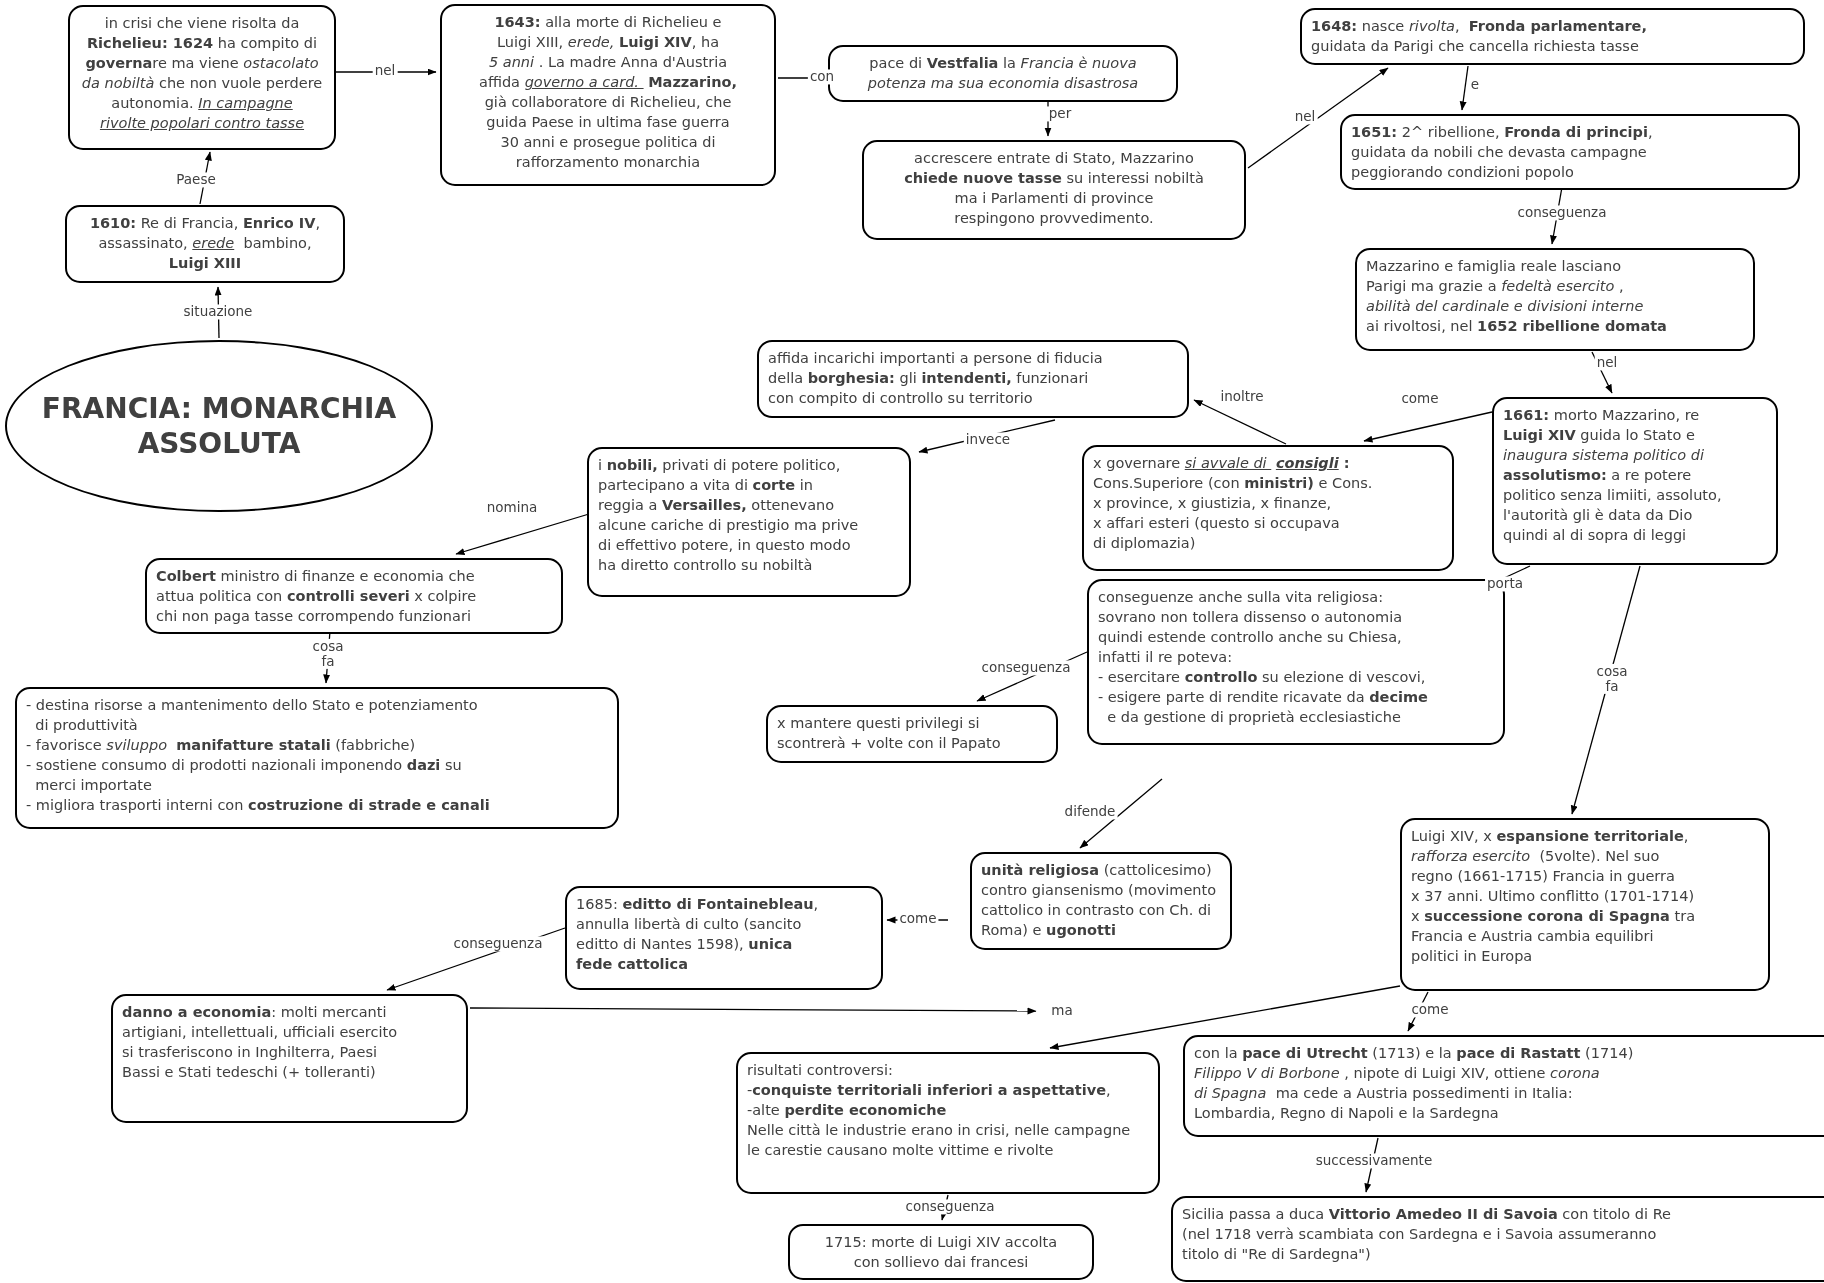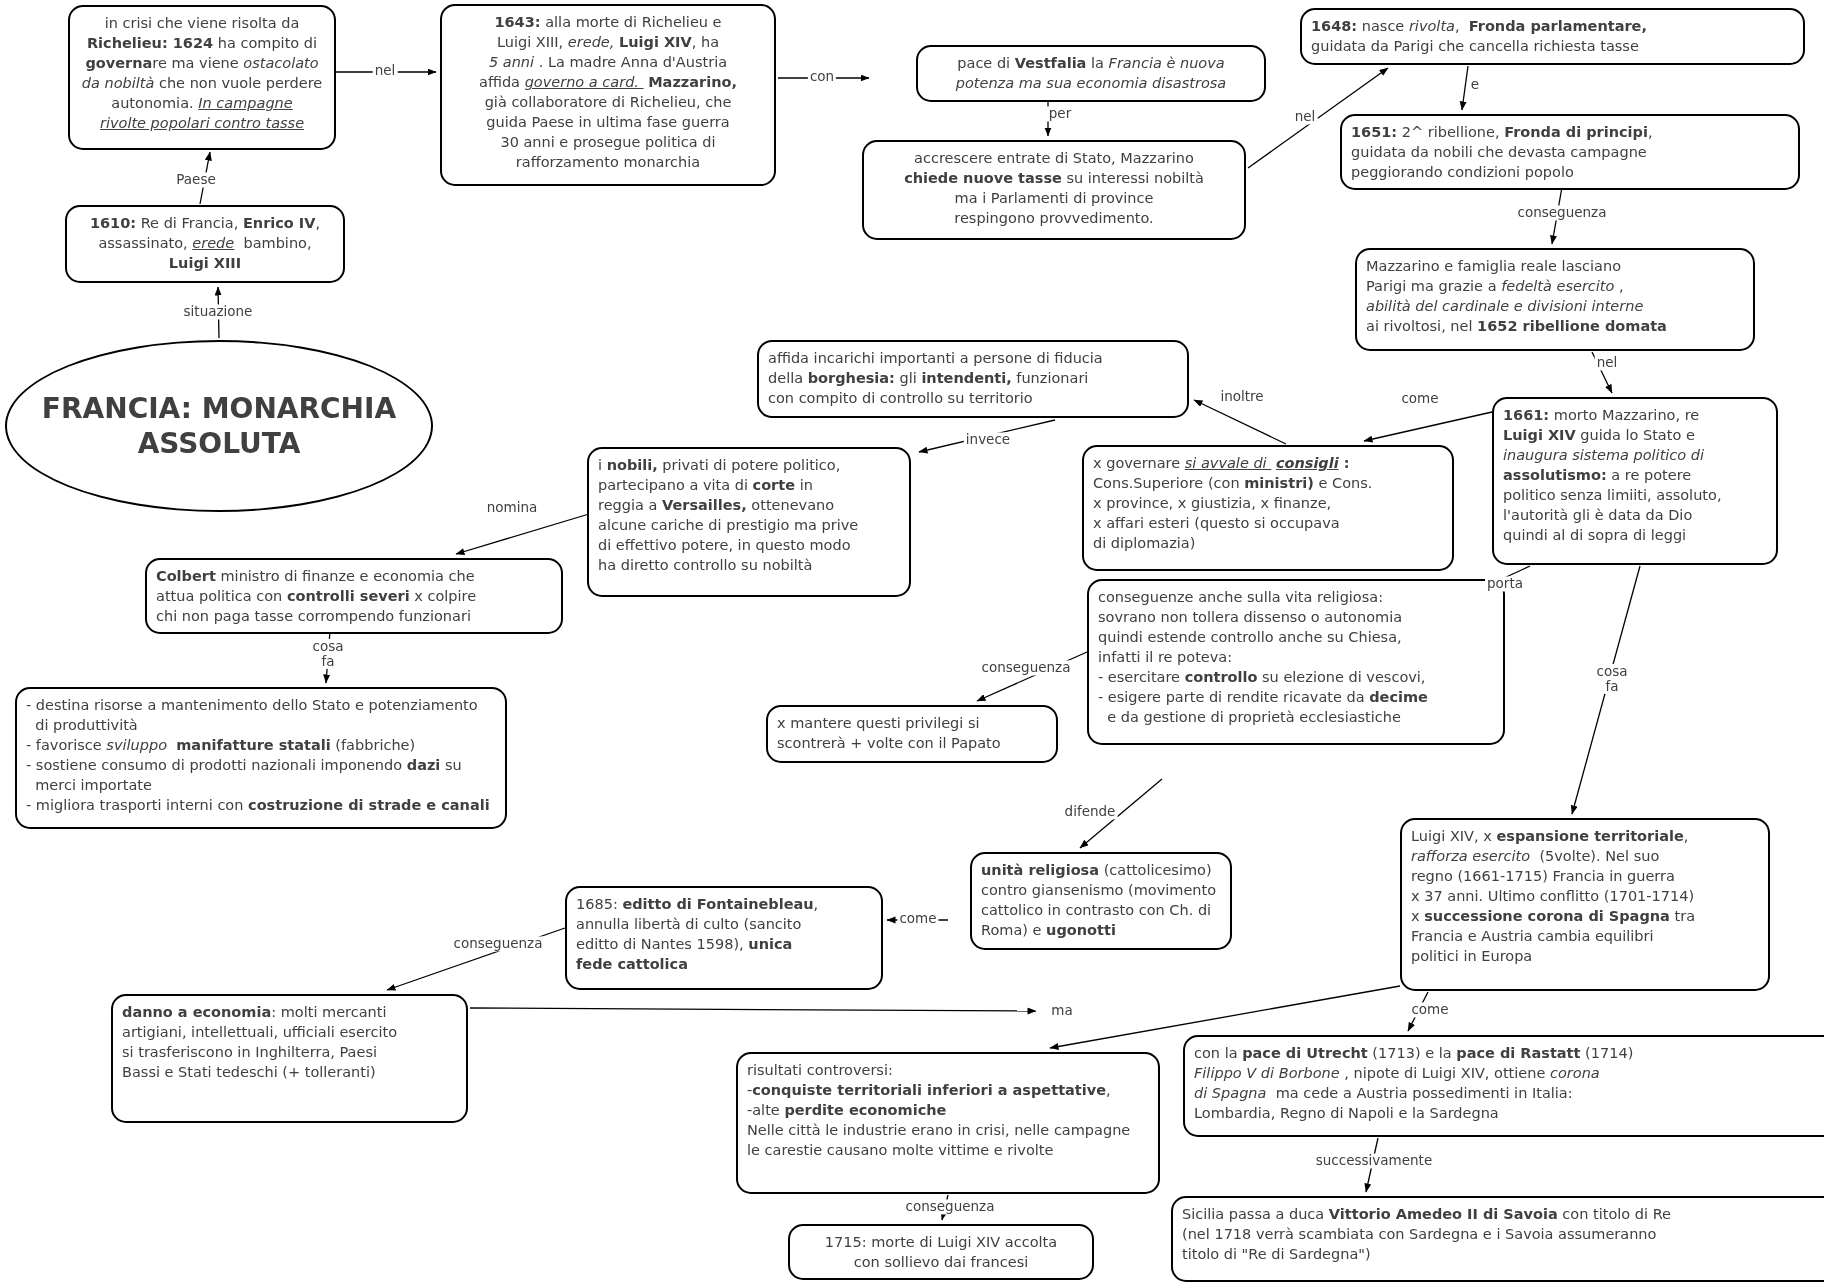--- a/index.html
+++ b/index.html
@@ -64,21 +64,21 @@
 autonomia. </span><span class="i u">In campagne
 rivolte popolari contro tasse</span></span></div>
     <div class="node center" style="left: 440px; top: 4px; width: 336px; min-height: 182px;"><span><span class="b">1643:</span><span> alla morte di Richelieu e
 Luigi XIII, </span><span class="i">erede,</span><span> </span><span class="b">Luigi XIV</span><span>, ha
 </span><span class="i">5 anni</span><span> . La madre Anna d'Austria
 affida </span><span class="i u">governo a card. </span><span> </span><span class="b">Mazzarino,</span><span>
 già collaboratore di Richelieu, che
 guida Paese in ultima fase guerra
 30 anni e prosegue politica di
 rafforzamento monarchia</span></span></div>
-    <div class="node center" style="left: 916px; top: 45px; width: 350px; min-height: 57px;"><span><span>pace di </span><span class="b">Vestfalia</span><span> la </span><span class="i">Francia è nuova
+    <div class="node center" style="left: 828px; top: 45px; width: 350px; min-height: 57px;"><span><span>pace di </span><span class="b">Vestfalia</span><span> la </span><span class="i">Francia è nuova
 potenza ma sua economia disastrosa</span></span></div>
     <div class="node" style="left: 1300px; top: 8px; width: 505px; min-height: 57px;"><span><span class="b">1648:</span><span> nasce </span><span class="i">rivolta</span><span>,  </span><span class="b">Fronda parlamentare,</span><span>
 guidata da Parigi che cancella richiesta tasse</span></span></div>
     <div class="node center" style="left: 862px; top: 140px; width: 384px; min-height: 100px;"><span><span>accrescere entrate di Stato, Mazzarino
 </span><span class="b">chiede nuove tasse</span><span> su interessi nobiltà
 ma i Parlamenti di province
 respingono provvedimento.</span></span></div>
     <div class="node" style="left: 1340px; top: 114px; width: 460px; min-height: 72px;"><span><span class="b">1651:</span><span> 2^ ribellione, </span><span class="b">Fronda di principi</span><span>,
 guidata da nobili che devasta campagne
 peggiorando condizioni popolo</span></span></div>
@@ -108,21 +108,21 @@
 di effettivo potere, in questo modo
 ha diretto controllo su nobiltà</span></span></div>
     <div class="node" style="left: 1082px; top: 445px; width: 372px; min-height: 126px;"><span><span>x governare </span><span class="i u">si avvale di </span><span> </span><span class="b i u">consigli</span><span class="b"> :</span><span>
 Cons.Superiore (con </span><span class="b">ministri)</span><span> e Cons.
 x province, x giustizia, x finanze,
 x affari esteri (questo si occupava
 di diplomazia)</span></span></div>
     <div class="node" style="left: 145px; top: 558px; width: 418px; min-height: 72px;"><span><span class="b">Colbert</span><span> ministro di finanze e economia che
 attua politica con </span><span class="b">controlli severi</span><span> x colpire
 chi non paga tasse corrompendo funzionari</span></span></div>
-    <div class="node" style="left: 15px; top: 687px; width: 492px; min-height: 142px;"><span><span>- destina risorse a mantenimento dello Stato e potenziamento
+    <div class="node" style="left: 15px; top: 687px; width: 604px; min-height: 142px;"><span><span>- destina risorse a mantenimento dello Stato e potenziamento
   di produttività
 - favorisce </span><span class="i">sviluppo</span><span>  </span><span class="b">manifatture statali</span><span> (fabbriche)
 - sostiene consumo di prodotti nazionali imponendo </span><span class="b">dazi</span><span> su
   merci importate
 - migliora trasporti interni con </span><span class="b">costruzione di strade e canali</span></span></div>
     <div class="node" style="left: 1087px; top: 579px; width: 418px; min-height: 166px;"><span><span>conseguenze anche sulla vita religiosa:
 sovrano non tollera dissenso o autonomia
 quindi estende controllo anche su Chiesa,
 infatti il re poteva:
 - esercitare </span><span class="b">controllo</span><span> su elezione di vescovi,

